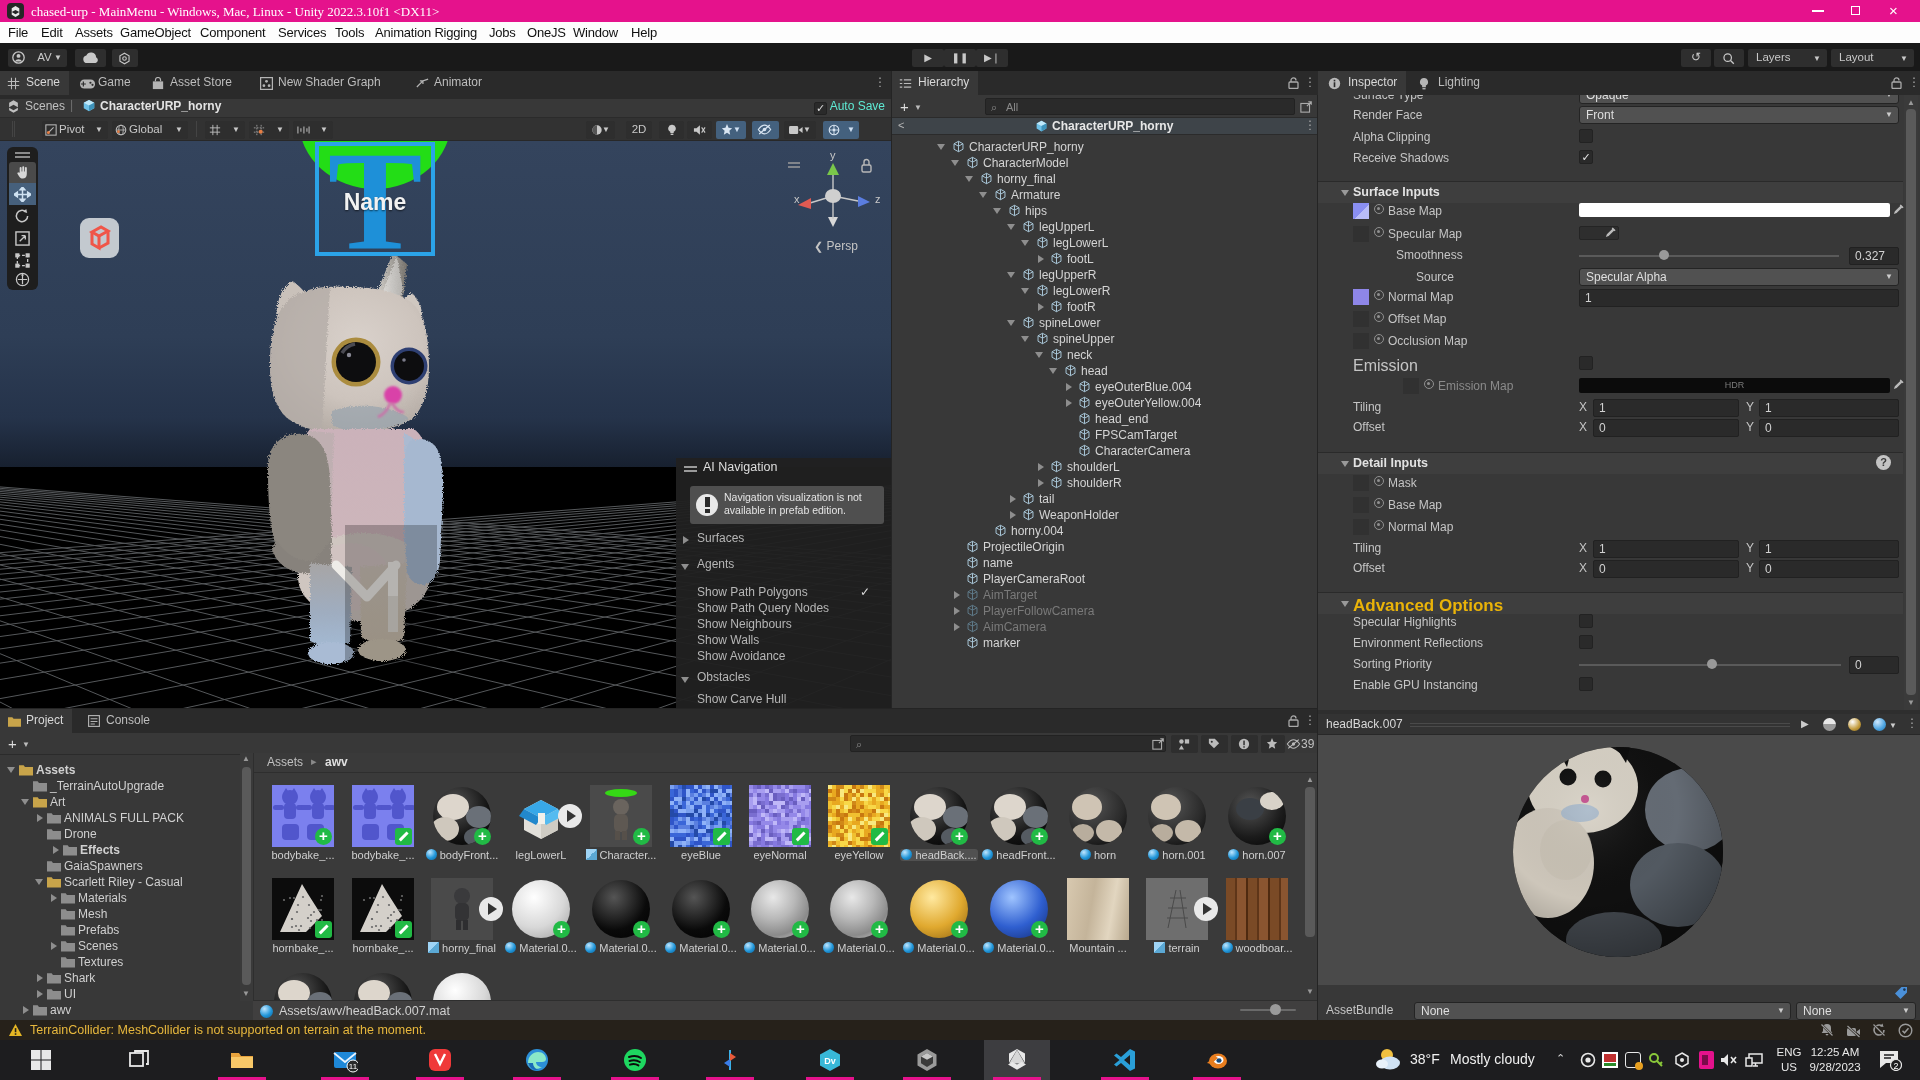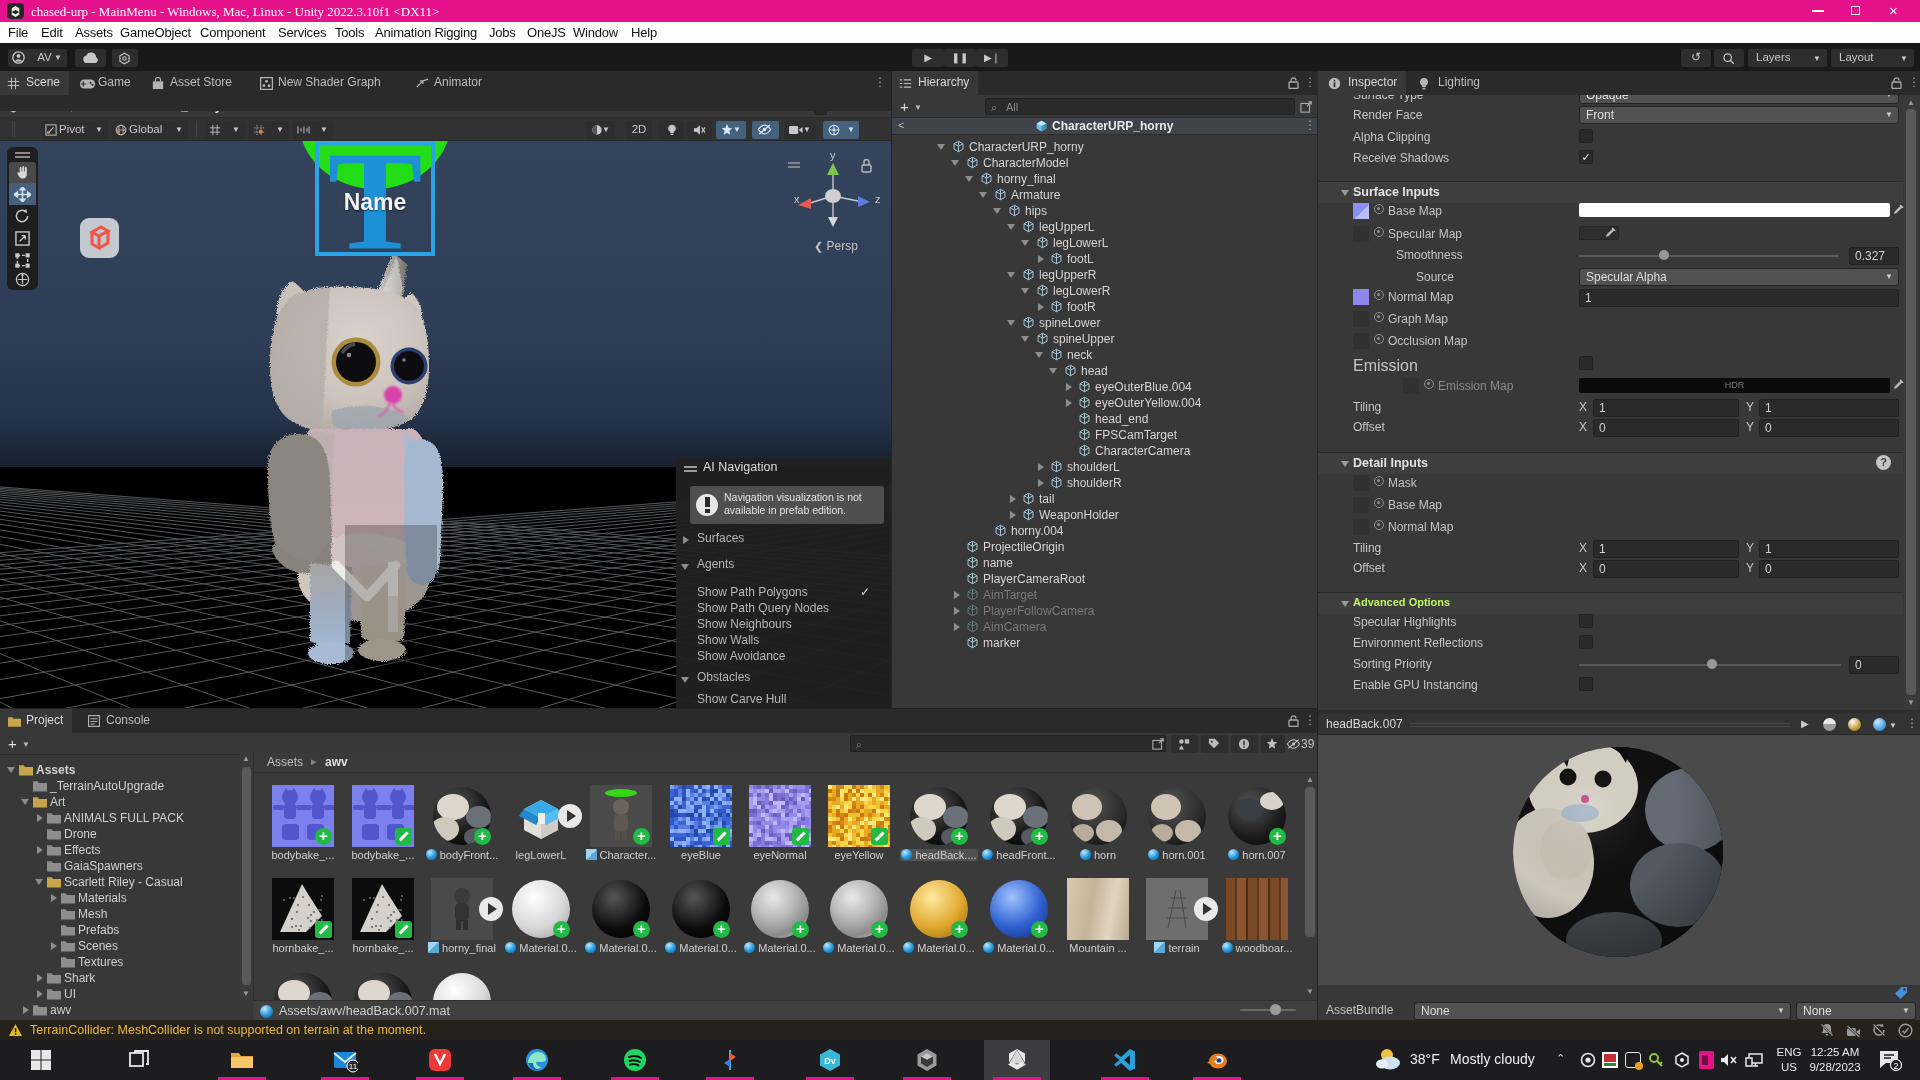--- a/index.html
+++ b/index.html
@@ -105,21 +105,21 @@
     <svg class="abs" style="left:8px;top:3px" width="13" height="13" viewBox="0 0 16 16">
           <circle cx="7" cy="7" r="4.6" fill="none" stroke="#c8c8c8" stroke-width="1.5"></circle>
           <path d="M10.5 10.5 L14.5 14.5" stroke="#c8c8c8" stroke-width="1.7"></path>
         </svg>
   </div>
   <div class="tbtn" style="left:1748px;width:79px;text-align:left;padding-left:8px;">Layers<span class="abs" style="right:6px;top:1px;font-size:8px;">▼</span></div>
   <div class="tbtn" style="left:1831px;width:83px;text-align:left;padding-left:8px;">Layout<span class="abs" style="right:6px;top:1px;font-size:8px;">▼</span></div>
 </div>
 
 <div class="abs" id="scenepanel" style="left:0;top:71px;width:891px;height:637px;background:#383838;">
-  <div class="tabbar abs" style="left:0;top:0;width:891px;height:40px;">
+  <div class="tabbar abs" style="left:0;top:0;width:891px;height:28px;">
     <div class="tab on" style="left:0px;">Scene</div>
     <svg class="abs" style="left:7px;top:6px" width="13" height="13" viewBox="0 0 16 16">
           <path stroke="#bbb" stroke-width="1.3" d="M5.5 1v14M10.5 1v14M1 5.5h14M1 10.5h14" fill="none"></path>
         </svg>
     <div class="tab" style="left:72px;">Game</div>
     <svg class="abs" style="left:80px;top:8px" width="15" height="10" viewBox="0 0 18 11">
           <rect x="0" y="0" width="18" height="11" rx="5" fill="#b4b4b4"></rect>
           <circle cx="12.5" cy="4" r="1.3" fill="#2a2a2a"></circle>
           <circle cx="15" cy="6.5" r="1.3" fill="#2a2a2a"></circle>
           <path d="M4 2.5v6M1 5.5h6" stroke="#2a2a2a" stroke-width="1.4"></path>
@@ -817,21 +817,21 @@
       <div class="abs" style="left:341px;top:179px;width:10px;height:10px;border-radius:50%;background:#999;"></div>
       <div class="ifield" style="left:531px;top:176px;width:50px;">0.327</div>
   <div class="abs" style="left:98px;top:199px;font-size:12px;color:#c5c5c5;">Source</div>
   <div class="idrop" style="left:261px;top:197px;width:320px;">Specular Alpha<span style="position:absolute;right:5px;top:3px;font-size:8px;color:#ccc;">▼</span></div>
   <div class="abs" style="left:35px;top:218px;width:16px;height:16px;background:#8e86e8;"></div>
   <div class="objdot" style="left:56px;top:219px;"></div>
   <div class="abs" style="left:70px;top:219px;font-size:12px;color:#c5c5c5;">Normal Map</div>
   <div class="ifield" style="left:261px;top:218px;width:320px;">1</div>
   <div class="abs" style="left:35px;top:240px;width:16px;height:16px;background:#313131;"></div>
   <div class="objdot" style="left:56px;top:241px;"></div>
-  <div class="abs" style="left:70px;top:241px;font-size:12px;color:#c5c5c5;">Graph Map</div>
+  <div class="abs" style="left:70px;top:241px;font-size:12px;color:#c5c5c5;">Offset Map</div>
   <div class="abs" style="left:35px;top:262px;width:16px;height:16px;background:#313131;"></div>
   <div class="objdot" style="left:56px;top:263px;"></div>
   <div class="abs" style="left:70px;top:263px;font-size:12px;color:#c5c5c5;">Occlusion Map</div>
   <div class="abs" style="left:35px;top:286px;font-size:16px;color:#c5c5c5;">Emission</div>
   <div class="icheck" style="left:261px;top:285px;"></div>
   <div class="abs" style="left:85px;top:307px;width:16px;height:16px;background:#313131;"></div>
   <div class="objdot" style="left:106px;top:308px;"></div>
   <div class="abs" style="left:120px;top:308px;font-size:12px;color:#8a8a8a;">Emission Map</div>
   <div class="abs" style="left:261px;top:307px;width:311px;height:15px;background:#0b0b0b;border-radius:2px;color:#7a7a7a;font-size:9px;text-align:center;line-height:15px;">HDR</div>
   <svg class="abs" style="left:574px;top:307px" width="13" height="13" viewBox="0 0 14 14">
@@ -866,21 +866,21 @@
   <div class="ifield" style="left:275px;top:469px;width:146px;">1</div>
   <div class="abs" style="left:428px;top:470px;font-size:12px;color:#c5c5c5;">Y</div>
   <div class="ifield" style="left:441px;top:469px;width:140px;">1</div>
   <div class="abs" style="left:35px;top:490px;font-size:12px;color:#c5c5c5;">Offset</div>
   <div class="abs" style="left:261px;top:490px;font-size:12px;color:#c5c5c5;">X</div>
   <div class="ifield" style="left:275px;top:489px;width:146px;">0</div>
   <div class="abs" style="left:428px;top:490px;font-size:12px;color:#c5c5c5;">Y</div>
   <div class="ifield" style="left:441px;top:489px;width:140px;">0</div>
   <div class="abs" style="left:0;top:521px;width:585px;height:22px;background:#3e3e3e;border-top:1px solid #2a2a2a;">
         <div class="harrow arr-d" style="position:absolute;left:23px;top:8px;border-top-color:#999;"></div>
-        <span style="position:absolute;left:35px;top:3px;color:#bef264;font-weight:bold;font-size:11px;">Advanced Options</span>
+        <span style="position:absolute;left:35px;top:3px;color:#eab308;font-weight:bold;font-size:17px;">Advanced Options</span>
       </div>
   <div class="abs" style="left:35px;top:544px;font-size:12px;color:#c5c5c5;">Specular Highlights</div>
   <div class="icheck" style="left:261px;top:543px;"></div>
   <div class="abs" style="left:35px;top:565px;font-size:12px;color:#c5c5c5;">Environment Reflections</div>
   <div class="icheck" style="left:261px;top:564px;"></div>
   <div class="abs" style="left:35px;top:586px;font-size:12px;color:#c5c5c5;">Sorting Priority</div>
   <div class="abs" style="left:261px;top:593px;width:262px;height:2px;background:#5a5a5a;"></div>
       <div class="abs" style="left:389px;top:588px;width:10px;height:10px;border-radius:50%;background:#999;"></div>
       <div class="ifield" style="left:531px;top:585px;width:50px;">0</div>
   <div class="abs" style="left:35px;top:607px;font-size:12px;color:#c5c5c5;">Enable GPU Instancing</div>
@@ -1034,21 +1034,21 @@
           <path fill="#8d8d8d" d="M0 1h5l1.4 1.8H15V12H0z"></path>
         </svg>
         <span style="position:absolute;left:64px;top:1px;">ANIMALS FULL PACK</span>
       </div>
   <div class="ptree abs" style="left:0;top:117px;height:16px;width:240px;font-weight:normal;">
         <svg style="position:absolute;left:47px;top:2px" width="14" height="12" viewBox="0 0 15 12">
           <path fill="#8d8d8d" d="M0 1h5l1.4 1.8H15V12H0z"></path>
         </svg>
         <span style="position:absolute;left:64px;top:1px;">Drone</span>
       </div>
-  <div class="ptree abs" style="left:0;top:133px;height:16px;width:240px;font-weight:normal;">
+  <div class="ptree abs" style="left:16px;top:133px;height:16px;width:240px;font-weight:bold;">
         <div class="harrow arr-r" style="position:absolute;left:37px;top:3.5px;"></div>
         <svg style="position:absolute;left:47px;top:2px" width="14" height="12" viewBox="0 0 15 12">
           <path fill="#8d8d8d" d="M0 1h5l1.4 1.8H15V12H0z"></path>
         </svg>
         <span style="position:absolute;left:64px;top:1px;">Effects</span>
       </div>
   <div class="ptree abs" style="left:0;top:149px;height:16px;width:240px;font-weight:normal;">
         <svg style="position:absolute;left:47px;top:2px" width="14" height="12" viewBox="0 0 15 12">
           <path fill="#8d8d8d" d="M0 1h5l1.4 1.8H15V12H0z"></path>
         </svg>

